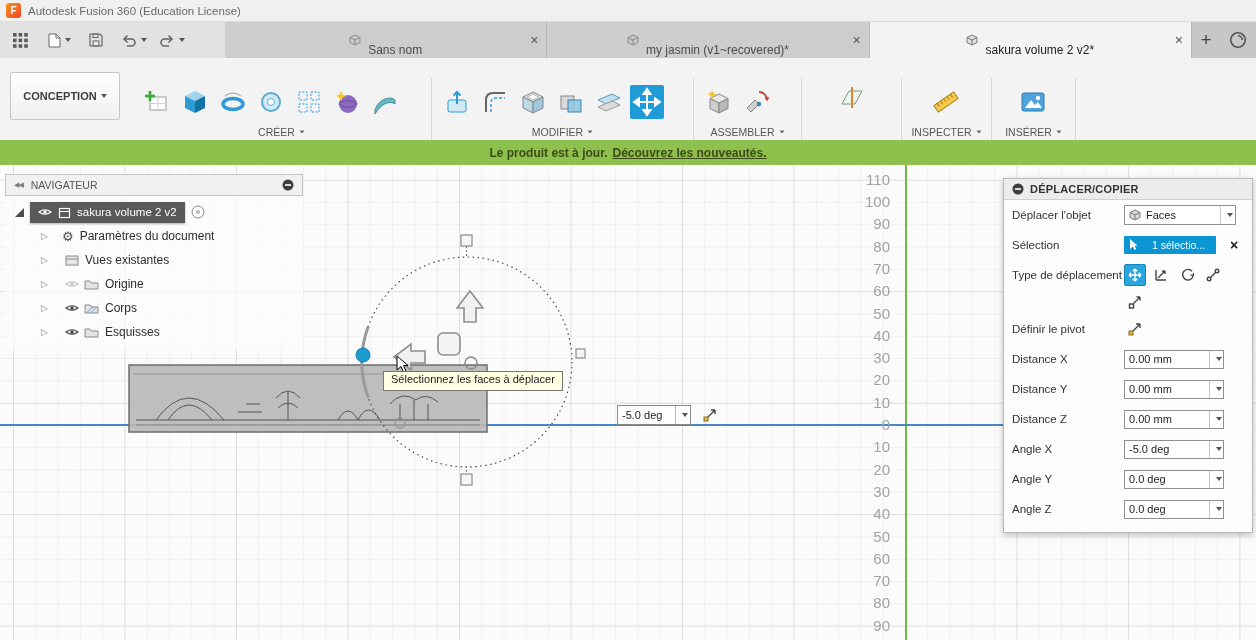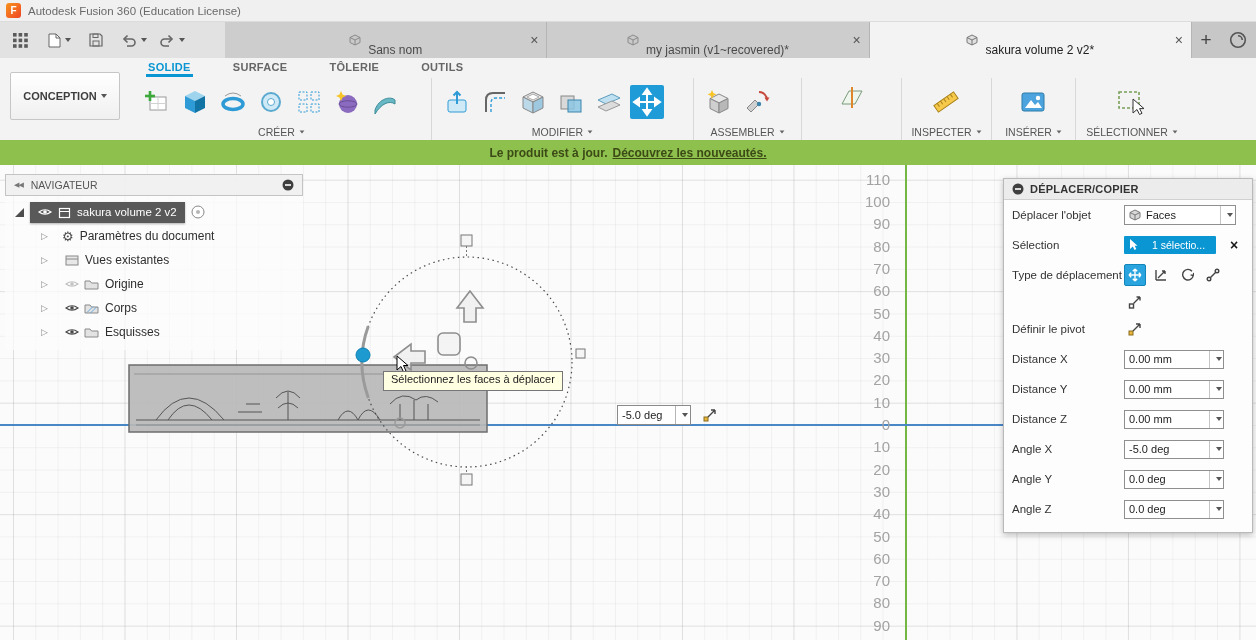--- a/index.html
+++ b/index.html
@@ -221,26 +221,20 @@
           </svg>
       </div>
     </div>
   </div>
 
   <div class="ribbon">
     <div class="conception">
       <span>CONCEPTION</span>
       <span class="caret"></span>
     </div>
-    <div class="rtabs">
-      <span class="rtab active">SOLIDE</span>
-      <span class="rtab">SURFACE</span>
-      <span class="rtab">TÔLERIE</span>
-      <span class="rtab">OUTILS</span>
-    </div>
 
     <div class="rgroups">
 
       <div class="rgroup" style="width:300px;">
         <div class="ricons">
           <span class="tool">
               <svg width="28" height="28">
                 <rect x="7" y="9" width="16" height="13" fill="#fff" stroke="#9a9a9a"></rect>
                 <line x1="7" y1="15.5" x2="23" y2="15.5" stroke="#d2d2d2"></line>
                 <line x1="15" y1="9" x2="15" y2="22" stroke="#d2d2d2"></line>
@@ -426,34 +420,20 @@
                 <circle cx="19" cy="10" r="2.2" fill="#fff"></circle>
               </svg>
             </span>
         </div>
         <div class="glabel">
             <span>INSÉRER</span>
             <span class="caret"></span>
           </div>
       </div>
 
-      <div class="rgroup" style="width:112px;border-right:none;">
-        <div class="ricons" style="justify-content:center;">
-          <span class="tool">
-              <svg width="30" height="30">
-                <rect x="3" y="5" width="20" height="16" fill="none" stroke="#7aa05a" stroke-dasharray="3,2" stroke-width="1.6"></rect>
-                <path d="M17,12 L17,26 L21,22.5 L23.5,27.5 L26,26.3 L23.6,21.6 L28,21.6 Z" fill="#fff" stroke="#333"></path>
-              </svg>
-            </span>
-        </div>
-        <div class="glabel">
-            <span>SÉLECTIONNER</span>
-            <span class="caret"></span>
-          </div>
-      </div>
 
     </div>
   </div>
 
   <div class="banner">
     <span>Le produit est à jour.</span>
     <a href="#">Découvrez les nouveautés.</a>
   </div>
 
   <div class="workspace">

